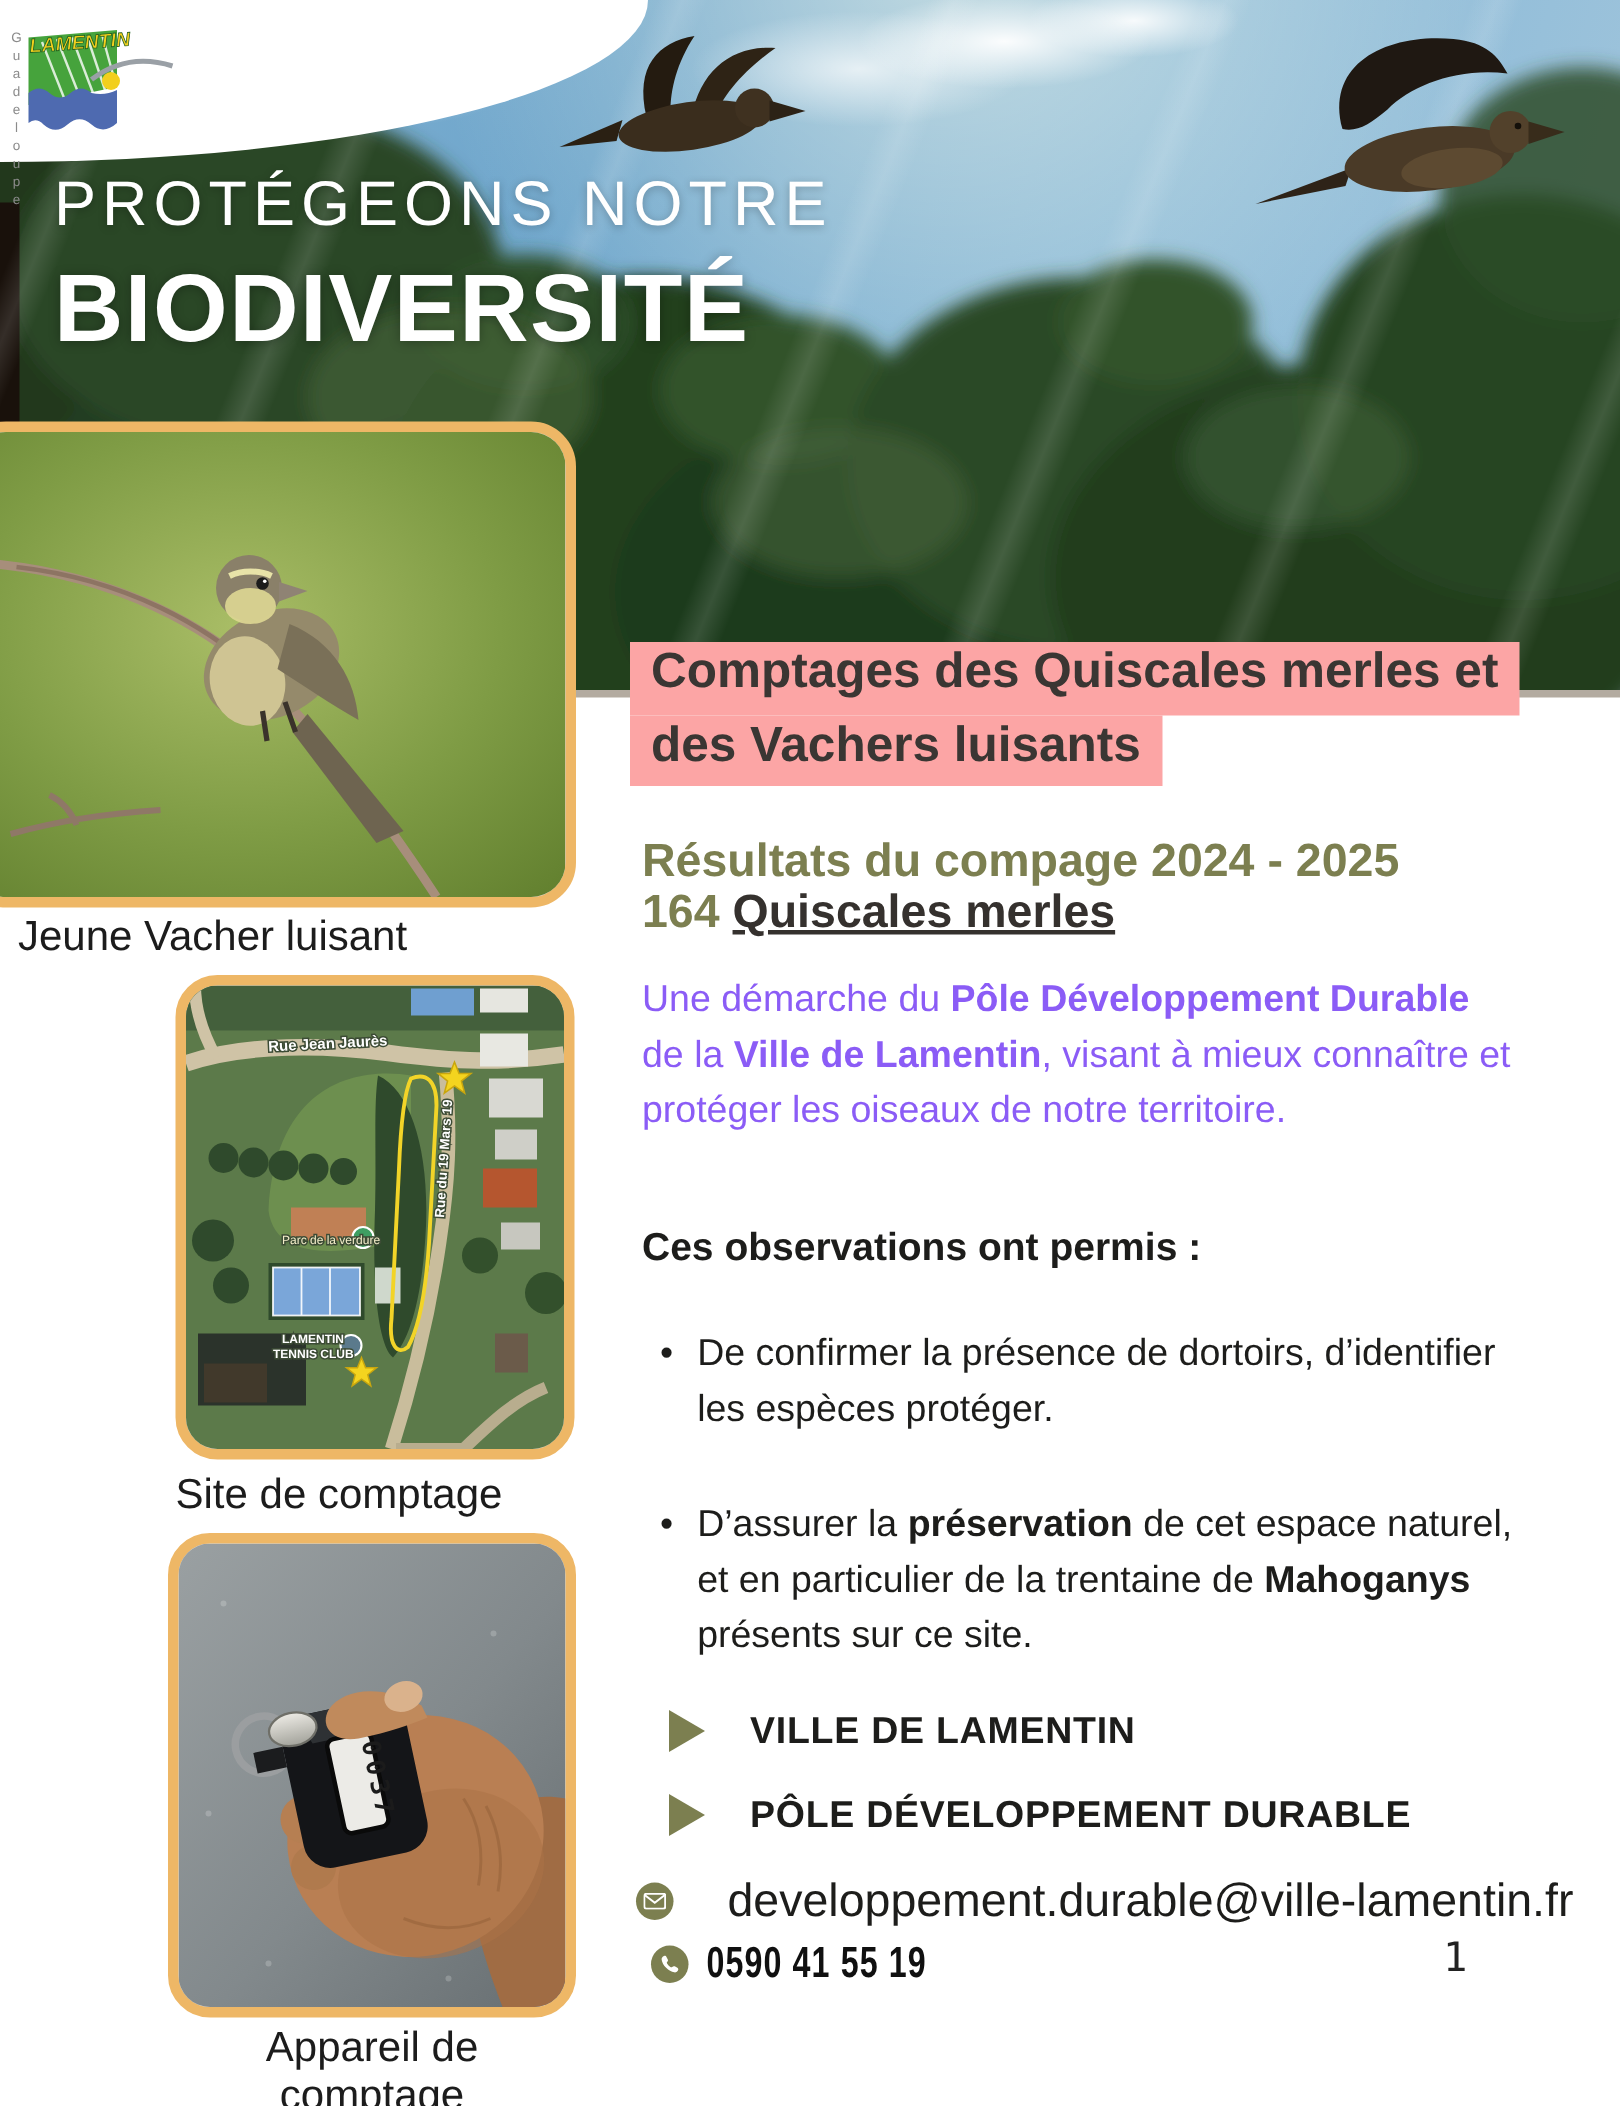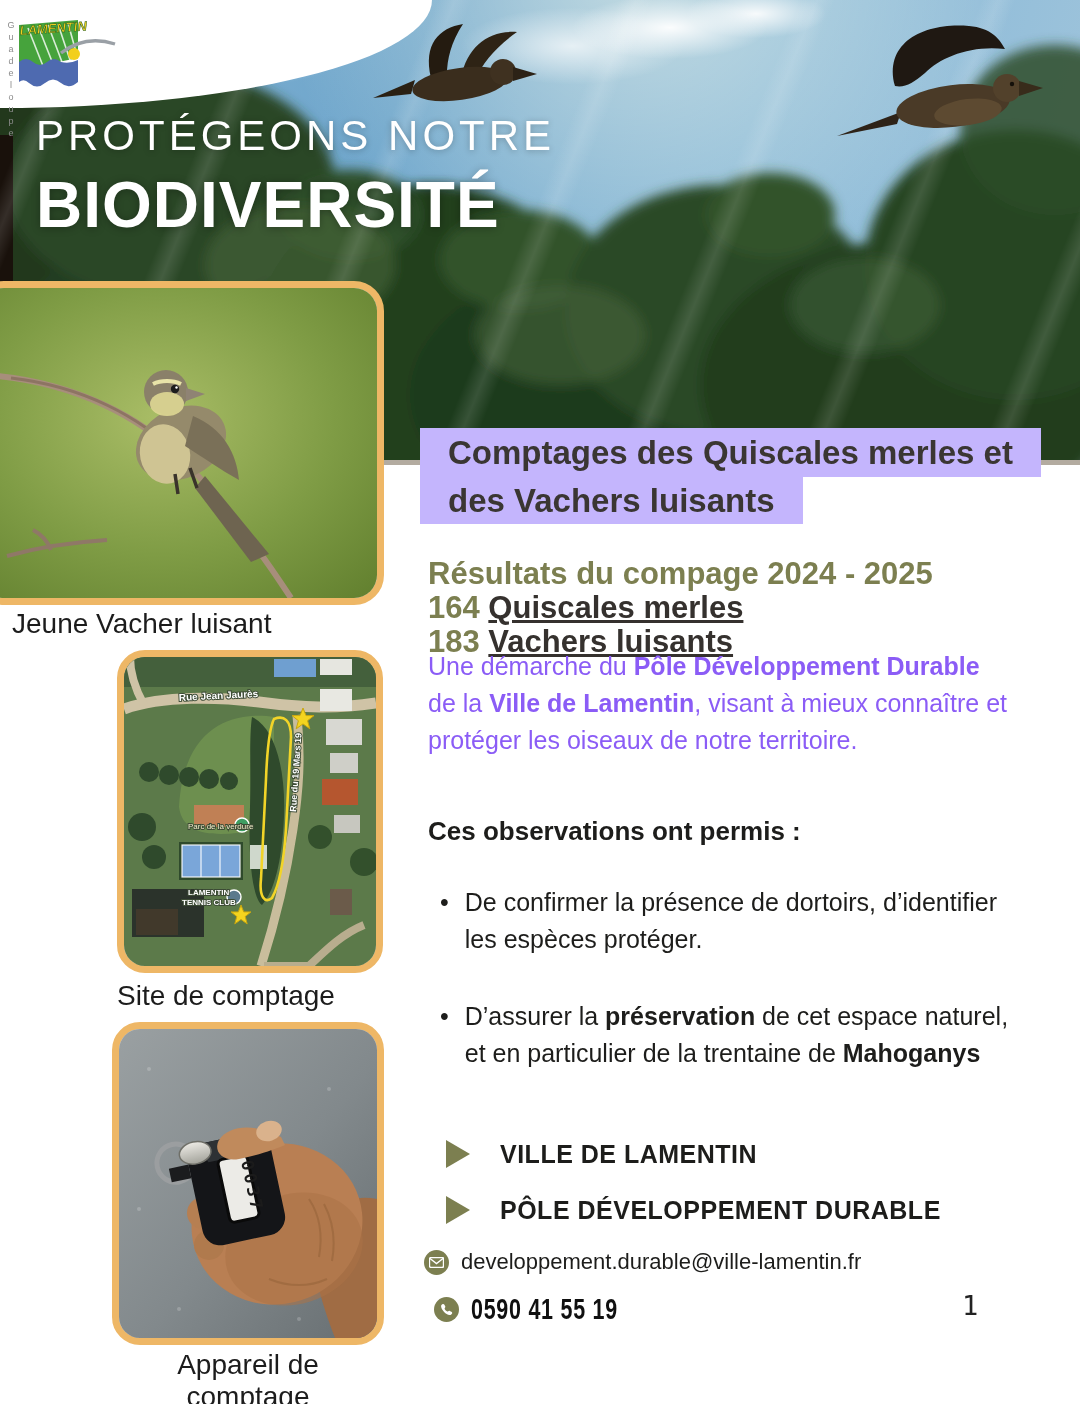--- a/index.html
+++ b/index.html
@@ -33,21 +33,21 @@
   .card svg{display:block;}
   .card-bird{left:-26px;top:281px;width:410px;height:324px;border-radius:30px;}
   .card-map{left:117px;top:650px;width:266px;height:323px;border-radius:28px;}
   .card-counter{left:112px;top:1022px;width:272px;height:323px;border-radius:28px;}
   .caption{font-size:28px;color:#1c1c1c;}
   .cap-bird{left:12px;top:608px;}
   .cap-map{left:117px;top:980px;width:266px;text-align:left;}
   .cap-counter{left:112px;top:1349px;width:272px;text-align:center;}
 
   
-  .tbox{background:#c4b5fd;height:49px;display:flex;align-items:center;padding:0 28px;
+  .tbox{background:#fca5a5;height:49px;display:flex;padding:0 14px;
         font-size:33px;font-weight:700;color:#3a3633;z-index:6;}
   .tbox1{left:420px;top:428px;}
   .tbox2{left:420px;top:477px;height:47px;}
   .results{left:428px;top:557px;font-weight:700;font-size:31px;line-height:34px;}
   .results .olive{color:#7c7f50;}
   .results .dark{color:#35312e;text-decoration:underline;}
   .intro{left:428px;top:648px;width:620px;font-size:25px;line-height:37px;color:#8b5cf6;}
   .obs-head{left:428px;top:816px;font-size:26px;font-weight:700;color:#1d1d1b;}
   .bullets{left:440px;top:884px;width:575px;font-size:25px;line-height:37px;color:#1d1d1b;}
   .bullet{display:flex;gap:16px;}
@@ -57,21 +57,21 @@
   .partner-row{display:flex;align-items:center;gap:30px;height:36px;}
   .partner-row + .partner-row{margin-top:20px;}
   .tri{width:0;height:0;border-left:24px solid #7c7f50;border-top:14px solid transparent;
        border-bottom:14px solid transparent;}
   .partner-label{font-size:25px;font-weight:700;letter-spacing:.5px;color:#1d1d1b;}
   .contact-row{display:flex;align-items:center;gap:12px;}
   .c-email{left:424px;top:1249px;}
   .c-phone{left:434px;top:1293px;}
   .badge{width:25px;height:25px;border-radius:50%;background:#7c7f50;display:flex;
          align-items:center;justify-content:center;flex:0 0 auto;}
-  .email-text{font-size:22px;color:#1d1d1b;}
+  .email-text{font-size:31px;color:#1d1d1b;margin-left:24px;}
   .phone-text{font-size:29px;font-weight:800;color:#101010;transform:scaleX(.74);
               transform-origin:left center;display:inline-block;letter-spacing:1px;}
   .pagenum{left:962px;top:1290px;font-size:27px;color:#222;font-family:"DejaVu Sans Mono",monospace;}
   b{font-weight:700;}
 </style>
 </head>
 <body>
 
 <div class="abs hero">
   <svg class="abs trees" width="1080" height="460" viewBox="0 0 1080 460">
@@ -291,44 +291,41 @@
 <div class="abs tbox tbox2">
   <span>des Vachers luisants</span>
 </div>
 
 <div class="abs results">
   <div class="olive">Résultats du compage 2024 - 2025</div>
   <div>
     <span class="olive">164</span>
     <span class="dark">Quiscales merles</span>
   </div>
-  <div>
-    <span class="olive">183</span>
-    <span class="dark">Vachers luisants</span>
-  </div>
 </div>
 
 <div class="abs intro">
   <span>Une démarche du </span><b>Pôle Développement Durable</b><br>
   <span>de la </span><b>Ville de Lamentin</b><span>, visant à mieux connaître et</span><br>
   <span>protéger les oiseaux de notre territoire.</span>
 </div>
 
 <div class="abs obs-head">Ces observations ont permis :</div>
 
 <div class="abs bullets">
   <div class="bullet">
     <span class="dot">•</span>
     <span> De confirmer la présence de dortoirs, d’identifier les espèces protéger.</span>
   </div>
   <div class="bullet">
     <span class="dot">•</span>
     <span>
       <span>D’assurer la </span><b>préservation</b><span> de cet espace naturel,</span><br>
       <span>et en particulier de la trentaine de </span><b>Mahoganys</b><br>
+      <span>présents sur ce site.</span>
     </span>
   </div>
 </div>
 
 <div class="abs partners">
   <div class="partner-row">
     <span class="tri"></span>
     <span class="partner-label">VILLE DE LAMENTIN</span>
   </div>
   <div class="partner-row">

